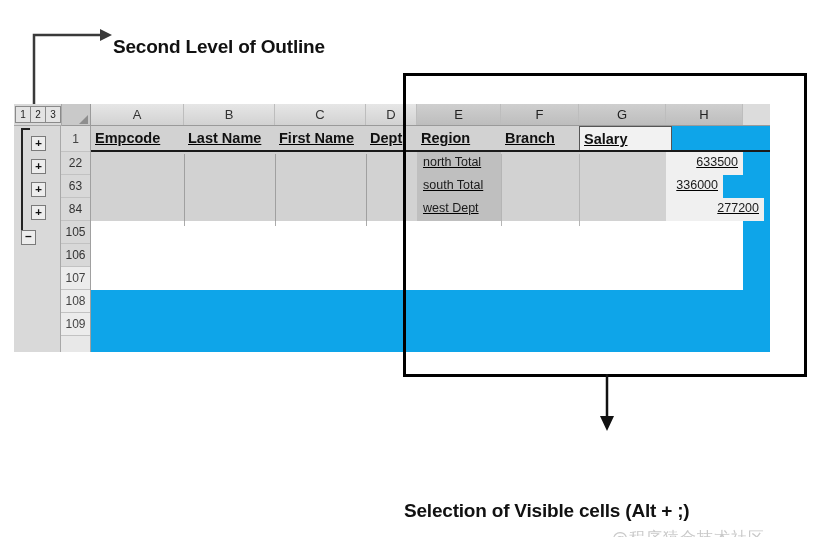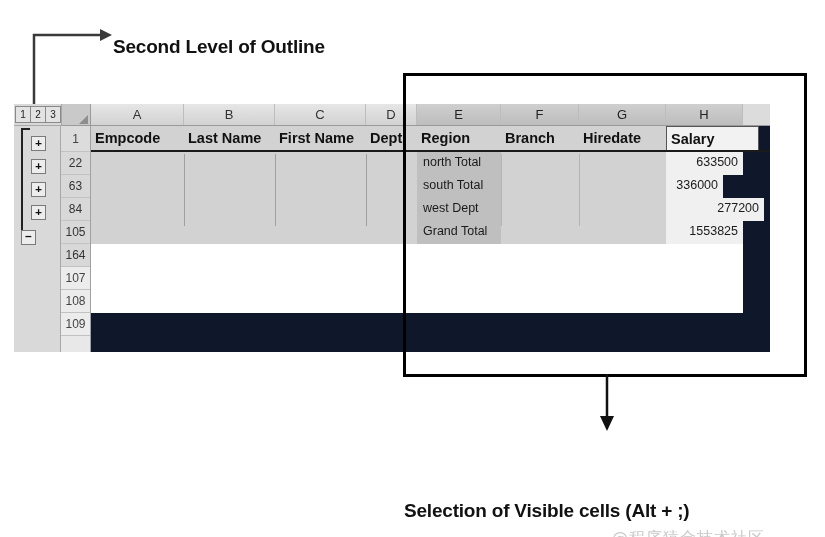--- a/index.html
+++ b/index.html
@@ -171,21 +171,22 @@
     text-align: center;
     border-bottom: 1px solid #c2c2c2;
     box-sizing: border-box;
     background: #ececec;
   }
   .row-head.sel { background: #d8d8d8; color: #333; }
 
   #grid {
     flex: 1;
     position: relative;
-    background: #0f172a;
+    background: #0ea5e9;
+    text-decoration: underline;
   }
   .grid-row {
     display: flex;
     box-sizing: border-box;
   }
   .cell {
     box-sizing: border-box;
     font-size: 13px;
     line-height: 20px;
     overflow: hidden;
@@ -296,36 +297,35 @@
       <div class="out-btn" style="top:79px">+</div>
       <div class="out-btn" style="top:104px;left:7px">−</div>
     </div>
 
     <div id="row-headers">
       <div class="row-head" style="height:26px;line-height:26px;background:#dcdcdc">1</div>
       <div class="row-head sel" style="height:23px;line-height:23px">22</div>
       <div class="row-head sel" style="height:23px;line-height:23px">63</div>
       <div class="row-head sel" style="height:23px;line-height:23px">84</div>
       <div class="row-head sel" style="height:23px;line-height:23px">105</div>
-      <div class="row-head sel" style="height:23px;line-height:23px">164</div>
+      <div class="row-head sel" style="height:23px;line-height:23px">106</div>
       <div class="row-head" style="height:23px;line-height:23px">107</div>
       <div class="row-head" style="height:23px;line-height:23px">108</div>
       <div class="row-head" style="height:23px;line-height:23px">109</div>
     </div>
 
     <div id="grid">
 
       <div class="grid-row hdr-row">
         <div class="cell" style="width:93px">Empcode</div>
         <div class="cell" style="width:91px">Last Name</div>
         <div class="cell" style="width:91px">First Name</div>
         <div class="cell" style="width:51px">Dept</div>
         <div class="cell" style="width:84px">Region</div>
         <div class="cell" style="width:78px">Branch</div>
-        <div class="cell" style="width:87px">Hiredate</div>
         <div class="cell salary-hdr" style="width:93px">Salary</div>
       </div>
 
 
       <div class="grid-row data-row">
         <div class="cell" style="width:93px"></div>
         <div class="cell" style="width:91px"></div>
         <div class="cell" style="width:91px"></div>
         <div class="cell" style="width:51px"></div>
         <div class="cell region" style="width:84px">north Total</div>
@@ -349,30 +349,20 @@
         <div class="cell" style="width:93px"></div>
         <div class="cell" style="width:91px"></div>
         <div class="cell" style="width:91px"></div>
         <div class="cell" style="width:51px"></div>
         <div class="cell region" style="width:84px">west Dept</div>
         <div class="cell" style="width:78px"></div>
         <div class="cell" style="width:87px"></div>
         <div class="cell salary" style="width:98px">277200</div>
       </div>
 
-      <div class="grid-row data-row">
-        <div class="cell" style="width:93px"></div>
-        <div class="cell" style="width:91px"></div>
-        <div class="cell" style="width:91px"></div>
-        <div class="cell" style="width:51px"></div>
-        <div class="cell region" style="width:84px">Grand Total</div>
-        <div class="cell" style="width:78px"></div>
-        <div class="cell" style="width:87px"></div>
-        <div class="cell salary" style="width:77px">1553825</div>
-      </div>
 
       <div class="grid-row empty-row">
         <div class="cell" style="width:652px"></div>
       </div>
       <div class="grid-row empty-row">
         <div class="cell" style="width:652px"></div>
       </div>
       <div class="grid-row empty-row">
         <div class="cell" style="width:652px"></div>
       </div>

